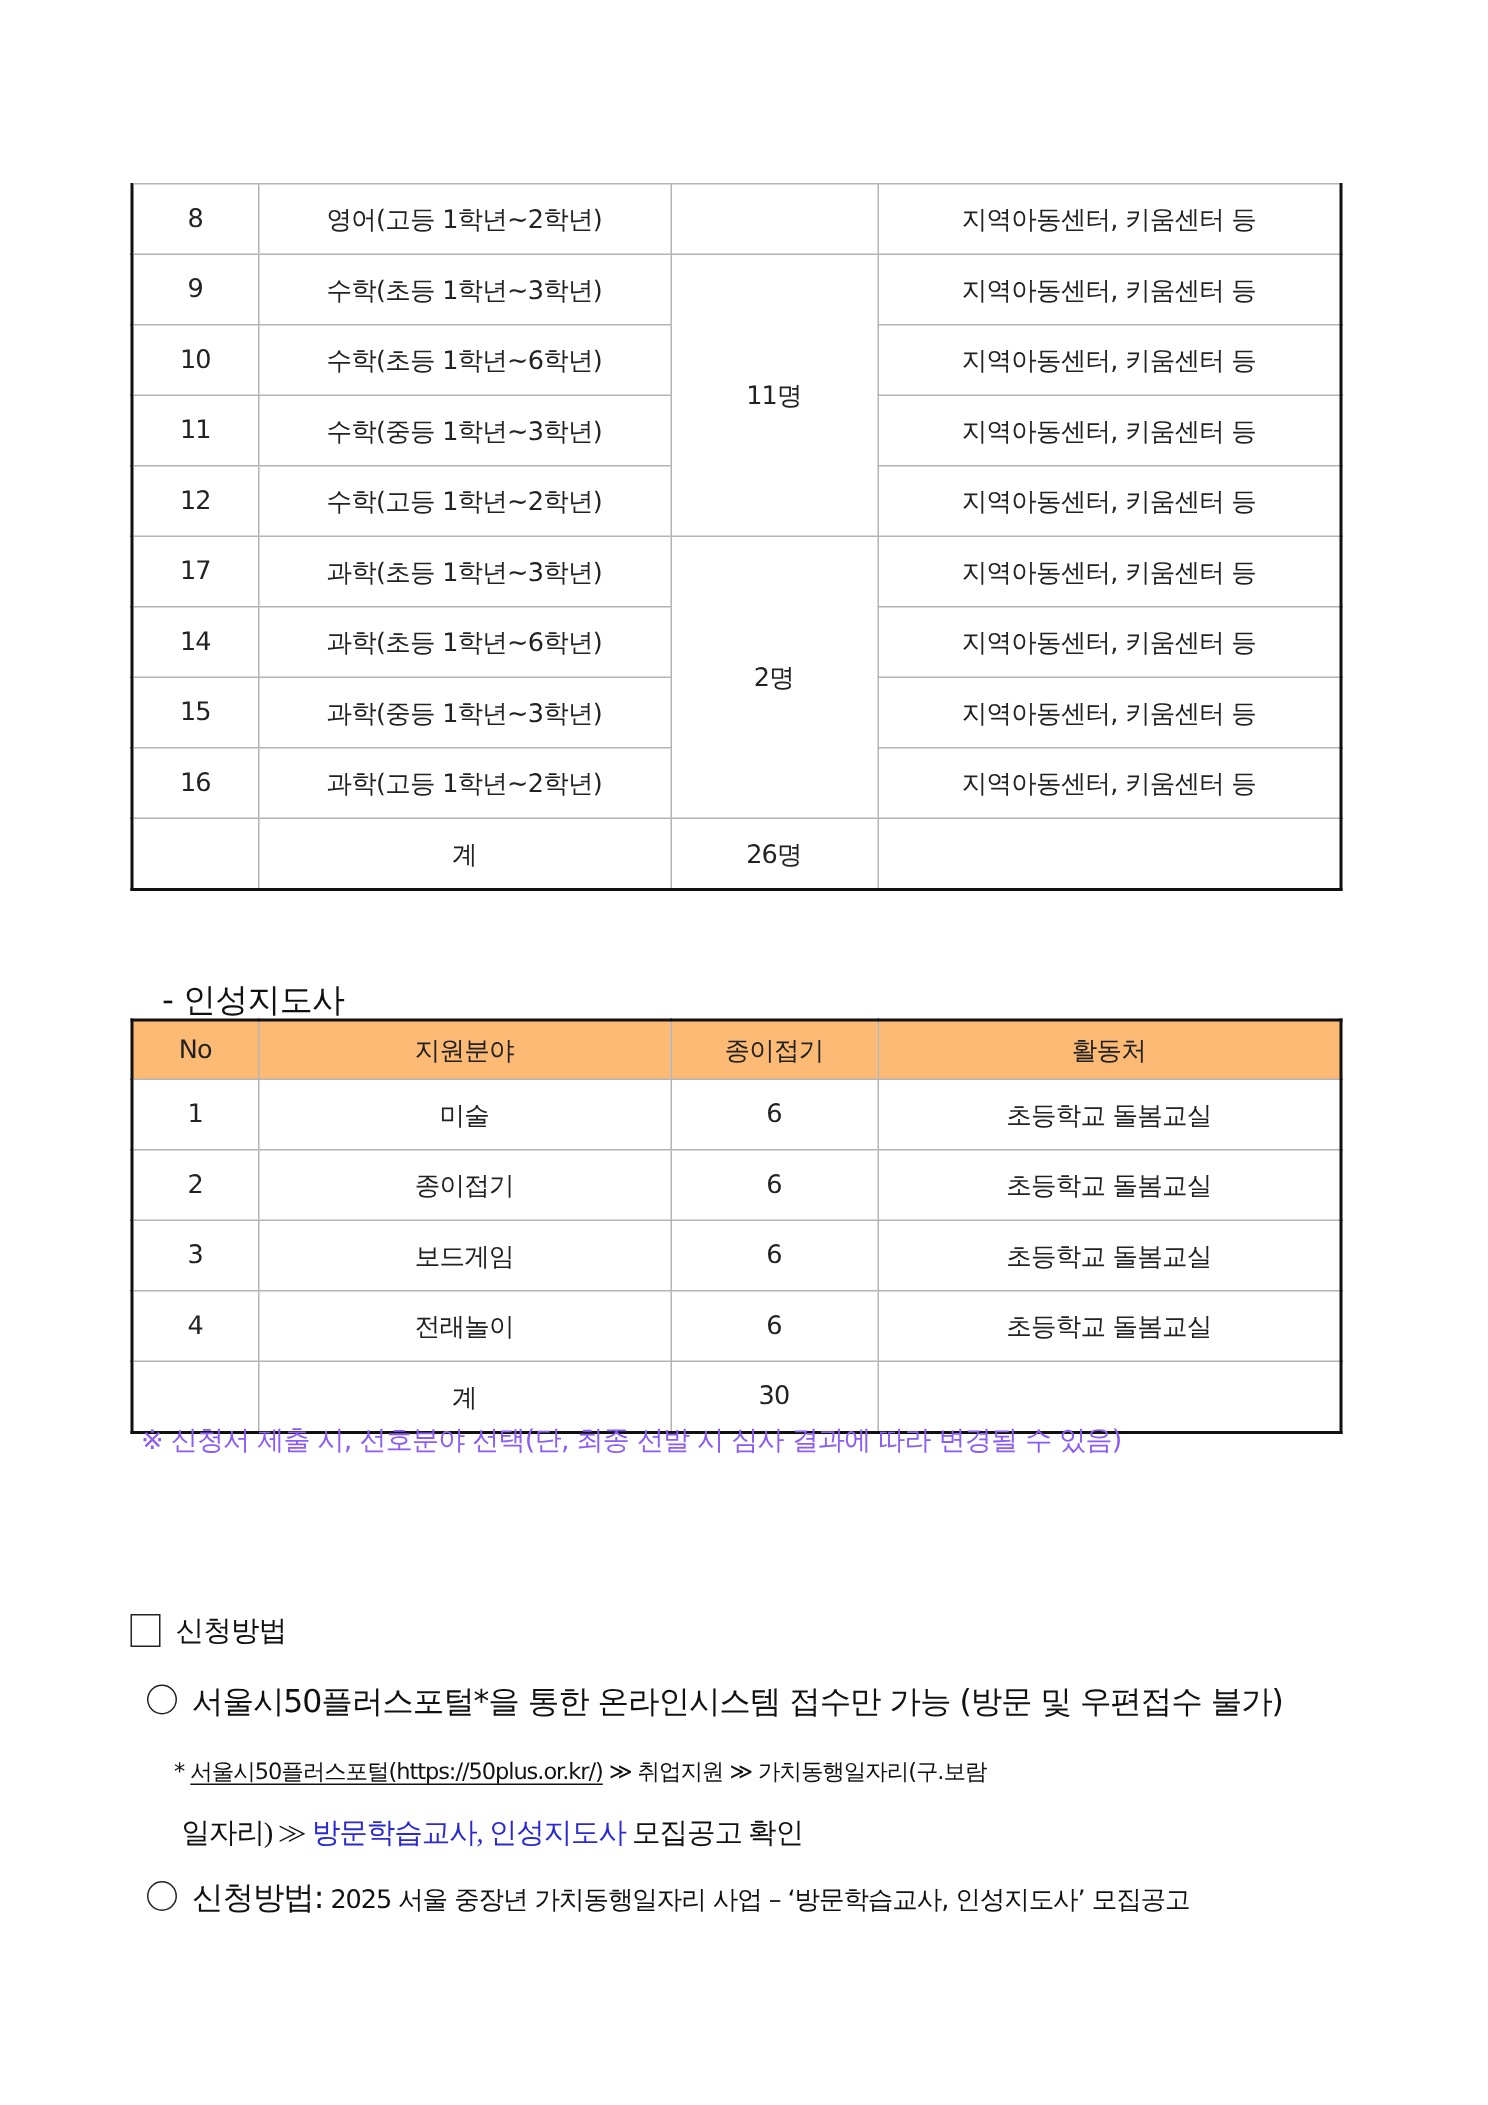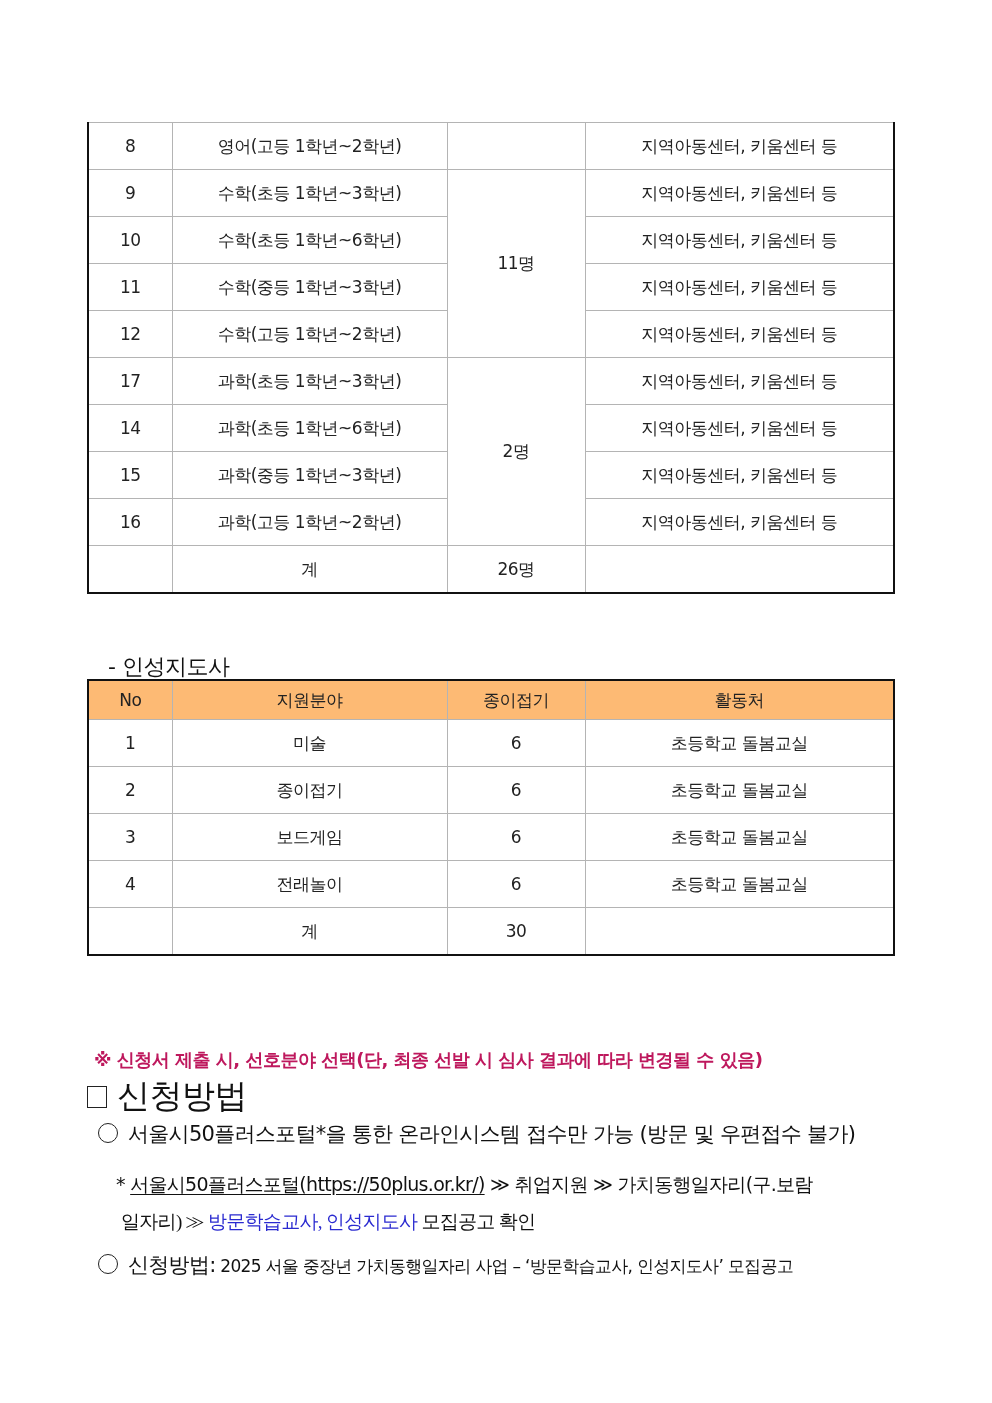--- a/index.html
+++ b/index.html
@@ -9,26 +9,26 @@
   td, th { border:1px solid #b4b4b4; text-align:center; font-size:17px; font-weight:normal;
            letter-spacing:-0.5px; padding:0; color:#222; }
   col.c1 { width:84px; } col.c2 { width:275px; } col.c3 { width:138px; } col.c4 { width:309px; }
   #t1 { top:122px; border:2px solid #111; border-top:none; }
   #t1 td { height:46px; }
   #t1 tr:first-child td { border-top:1px solid #b4b4b4; }
   #t2 { top:679px; border:2px solid #111; }
   #t2 th { background:#fdba74; height:38px; }
   #t2 td { height:46px; }
   .sub { position:absolute; left:108px; top:652px; font-size:22px; letter-spacing:-0.5px; }
-  .note { position:absolute; left:94px; top:1048px; font-size:18px; font-weight:bold; letter-spacing:-0.5px; color:#be185d; }
-  .h2 { position:absolute; left:87px; top:1074px; font-size:33px; letter-spacing:-0.5px; display:flex; align-items:center; }
+  .note { position:absolute; left:94px; top:948px; font-size:18px; font-weight:normal; letter-spacing:-0.5px; color:#8b5cf6; }
+  .h2 { position:absolute; left:87px; top:1074px; font-size:19px; letter-spacing:-0.5px; display:flex; align-items:center; }
   .box { display:inline-block; width:18px; height:20px; border:1.5px solid #222; margin-right:10px; }
   .line { position:absolute; font-size:21px; letter-spacing:-0.7px; white-space:nowrap; }
   .l1 { left:98px; top:1120px; }
-  .l2 { left:116px; top:1172px; font-size:19px; }
+  .l2 { left:116px; top:1172px; font-size:15px; }
   .l3 { left:121px; top:1209px; font-size:19px;font-family:Liberation Serif, serif; }
   .l4 { left:98px; top:1251px; }
   .u { text-decoration:underline; text-underline-offset:3px; }
   .blue { color:#2a2ad0; }
   .small { font-size:17px;text-align:right; }
   .circle { display:inline-block; width:18px; height:18px; border:1.5px solid #222; border-radius:50%; margin-right:10px; vertical-align:-2px; }
 </style>
 </head>
 <body>
 

